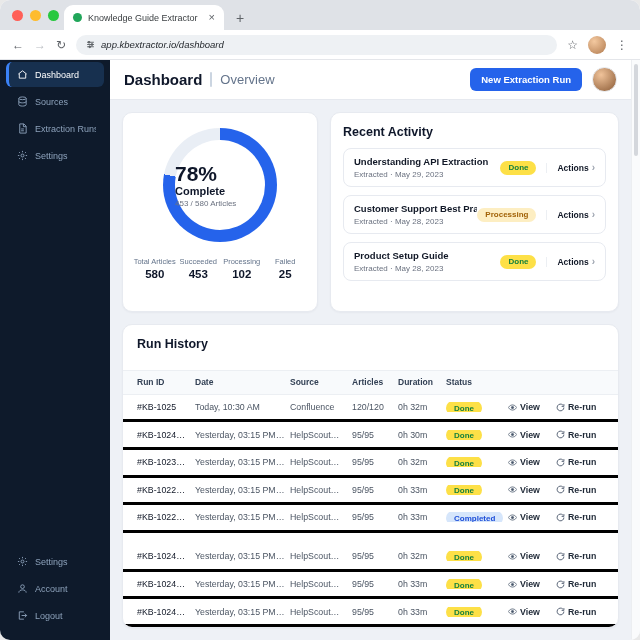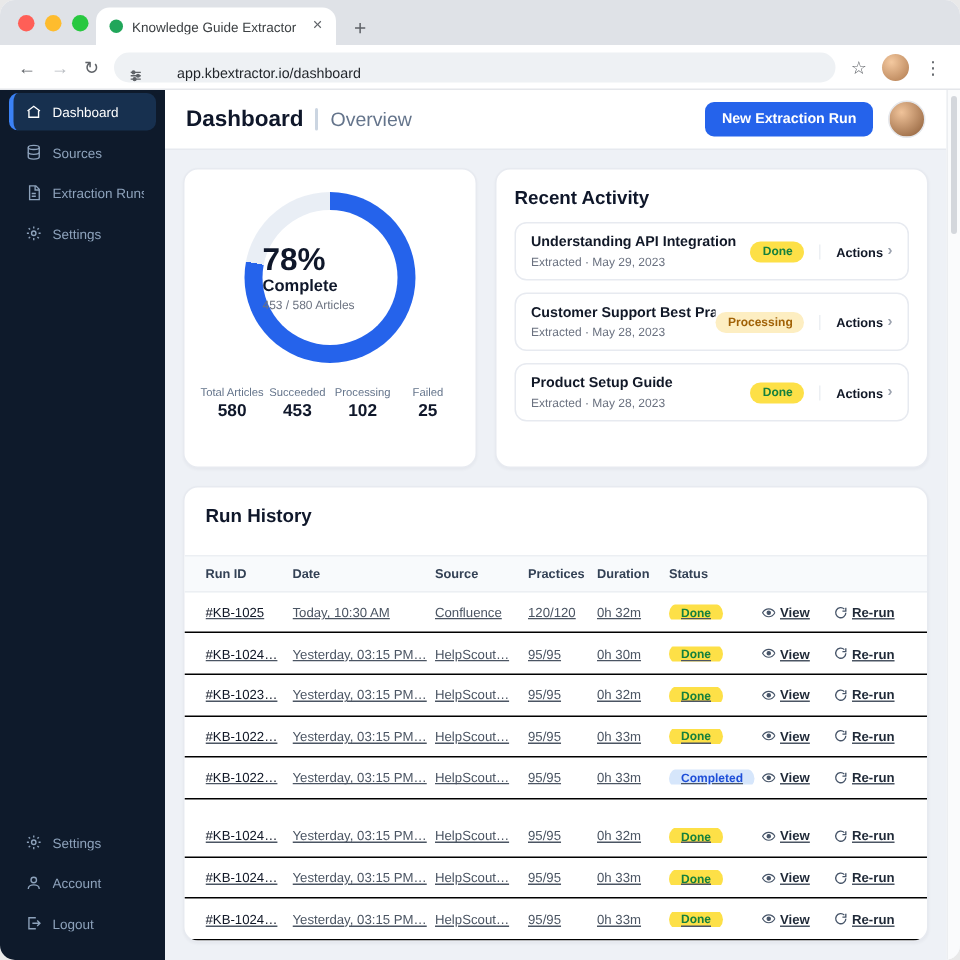--- a/index.html
+++ b/index.html
@@ -18,21 +18,21 @@
   .dot.red { background:#ff5f57; } .dot.yellow { background:#febc2e; } .dot.green { background:#28c840; }
   .tab { margin-left:56px; width:160px; height:25px; background:#fff; border-radius:9px 9px 0 0; display:flex; align-items:center; gap:6px; padding:0 9px; font-size:9px; color:#3c4043; }
   .favicon { width:9px; height:9px; border-radius:50%; background:#21a65a; flex-shrink:0; }
   .tab-title { flex:1; white-space:nowrap; overflow:hidden; }
   .tab-close { color:#5f6368; font-size:11px; line-height:1; }
   .newtab { font-size:14px; color:#5f6368; margin:0 0 5px 12px; line-height:1; }
 
   .urlbar { height:30px; background:#fff; display:flex; align-items:center; gap:10px; padding:0 12px; border-bottom:1px solid #e4e6ea; flex-shrink:0; }
   .navic { font-size:12px; color:#5f6368; line-height:1; }
   .navic.dim { color:#b8bcc1; }
-  .omnibox { flex:1; height:20px; background:#eef1f4; border-radius:10px; display:flex; align-items:flex-end; gap:23px; padding:0 10px; font-size:9.5px; color:#1f2328; }
+  .omnibox { flex:1; height:20px; background:#eef1f4; border-radius:10px; display:flex; align-items:center; gap:6px; padding:0 10px; font-size:9.5px; color:#1f2328;font-style:italic; }
   .omnibox svg { width:9px; height:9px; color:#5f6368; }
   .chrome-avatar { width:18px; height:18px; border-radius:50%; background:radial-gradient(circle at 35% 30%,#f4c9a0,#b07a4e); flex-shrink:0; }
 
   
   .app { flex:1; display:flex; background:#eef1f6; min-height:0; }
   .sidebar { width:110px; background:#0e1a2b; display:flex; flex-direction:column; flex-shrink:0; }
   .logo { display:flex; align-items:center; gap:6px; padding:14px 10px 14px; }
   .logo-mark { width:18px; height:18px; background:#2563eb; border-radius:4px; display:flex; align-items:center; justify-content:center; flex-shrink:0; }
   .logo-mark svg { width:10px; height:10px; }
   .logo-text { font-size:8.5px; font-weight:700; color:#fff; letter-spacing:.4px; white-space:nowrap; }
@@ -79,21 +79,21 @@
   .badge[data-type="processing"] { background:#fdeec2; color:#a16207; }
   .badge[data-type="completed"] { background:#d6e6fb; color:#1d4ed8; }
   .ai-actions { display:flex; align-items:center; gap:3px; background:none; border:none; font-size:8.5px; font-weight:700; color:#111827; margin-left:10px; padding:0 0 0 10px; border-left:1px solid #eceff3; cursor:pointer; font-family:inherit; }
   .chev { color:#9ca3af; font-size:10px; line-height:1; }
 
   
   .history-card { flex:1; overflow:hidden; min-height:0; display:flex; flex-direction:column; }
   .history-title { padding:12px 14px 10px; }
   .thead, .trow { display:grid; grid-template-columns:58px 95px 62px 46px 48px 62px 48px 1fr; align-items:center; padding:0 14px; }
   .thead { height:26px; background:#f8fafc; border-top:1px solid #eceff3; border-bottom:1px solid #eceff3; font-size:8.5px; font-weight:700; color:#334155; }
-  .trow { height:29px; border-bottom:1px solid #000000; font-size:8.8px; color:#4b5563;text-decoration:underline; }
+  .trow { height:29px; border-bottom:3px solid #000000; font-size:8.8px; color:#4b5563; }
   .cell { white-space:nowrap; overflow:hidden; padding-right:4px; }
   .cell-id { color:#111827; }
   .act { display:flex; align-items:center; gap:3px; background:none; border:none; font-size:8.8px; font-weight:600; color:#1f2937; padding:0; cursor:pointer; font-family:inherit; }
   .act svg { width:9px; height:9px; color:#475569; flex-shrink:0; }
   .row-gap { height:12px; }
 
   .scroll-track { width:9px; background:#fafbfc; border-left:1px solid #eceef1; flex-shrink:0; }
   .scroll-thumb { width:4px; height:92px; background:#d4d7dc; border-radius:2px; margin:4px auto 0; }
 </style>
 </head>
@@ -238,21 +238,21 @@
                 <div class="stat-value">25</div>
               </div>
             </div>
           </div>
 
           <div class="card activity-card">
             <div class="card-title">Recent Activity</div>
 
             <div class="activity-item">
               <div class="ai-text">
-                <div class="ai-title">Understanding API Integration</div>
+                <div class="ai-title">Understanding API Extraction</div>
                 <div class="ai-sub">Extracted · May 29, 2023</div>
               </div>
               <span class="badge" data-type="done">Done</span>
               <button class="ai-actions">
                 <span>Actions</span>
                 <span class="chev">›</span>
               </button>
             </div>
 
             <div class="activity-item">
@@ -281,21 +281,21 @@
           </div>
         </div>
 
         <div class="card history-card">
           <div class="card-title history-title">Run History</div>
 
           <div class="thead">
             <span class="cell">Run ID</span>
             <span class="cell">Date</span>
             <span class="cell">Source</span>
-            <span class="cell">Practices</span>
+            <span class="cell">Articles</span>
             <span class="cell">Duration</span>
             <span class="cell">Status</span>
             <span class="cell"></span>
             <span class="cell"></span>
           </div>
 
           <div class="trow">
             <span class="cell cell-id">#KB-1025</span>
             <span class="cell">Today, 10:30 AM</span>
             <span class="cell">Confluence</span>

